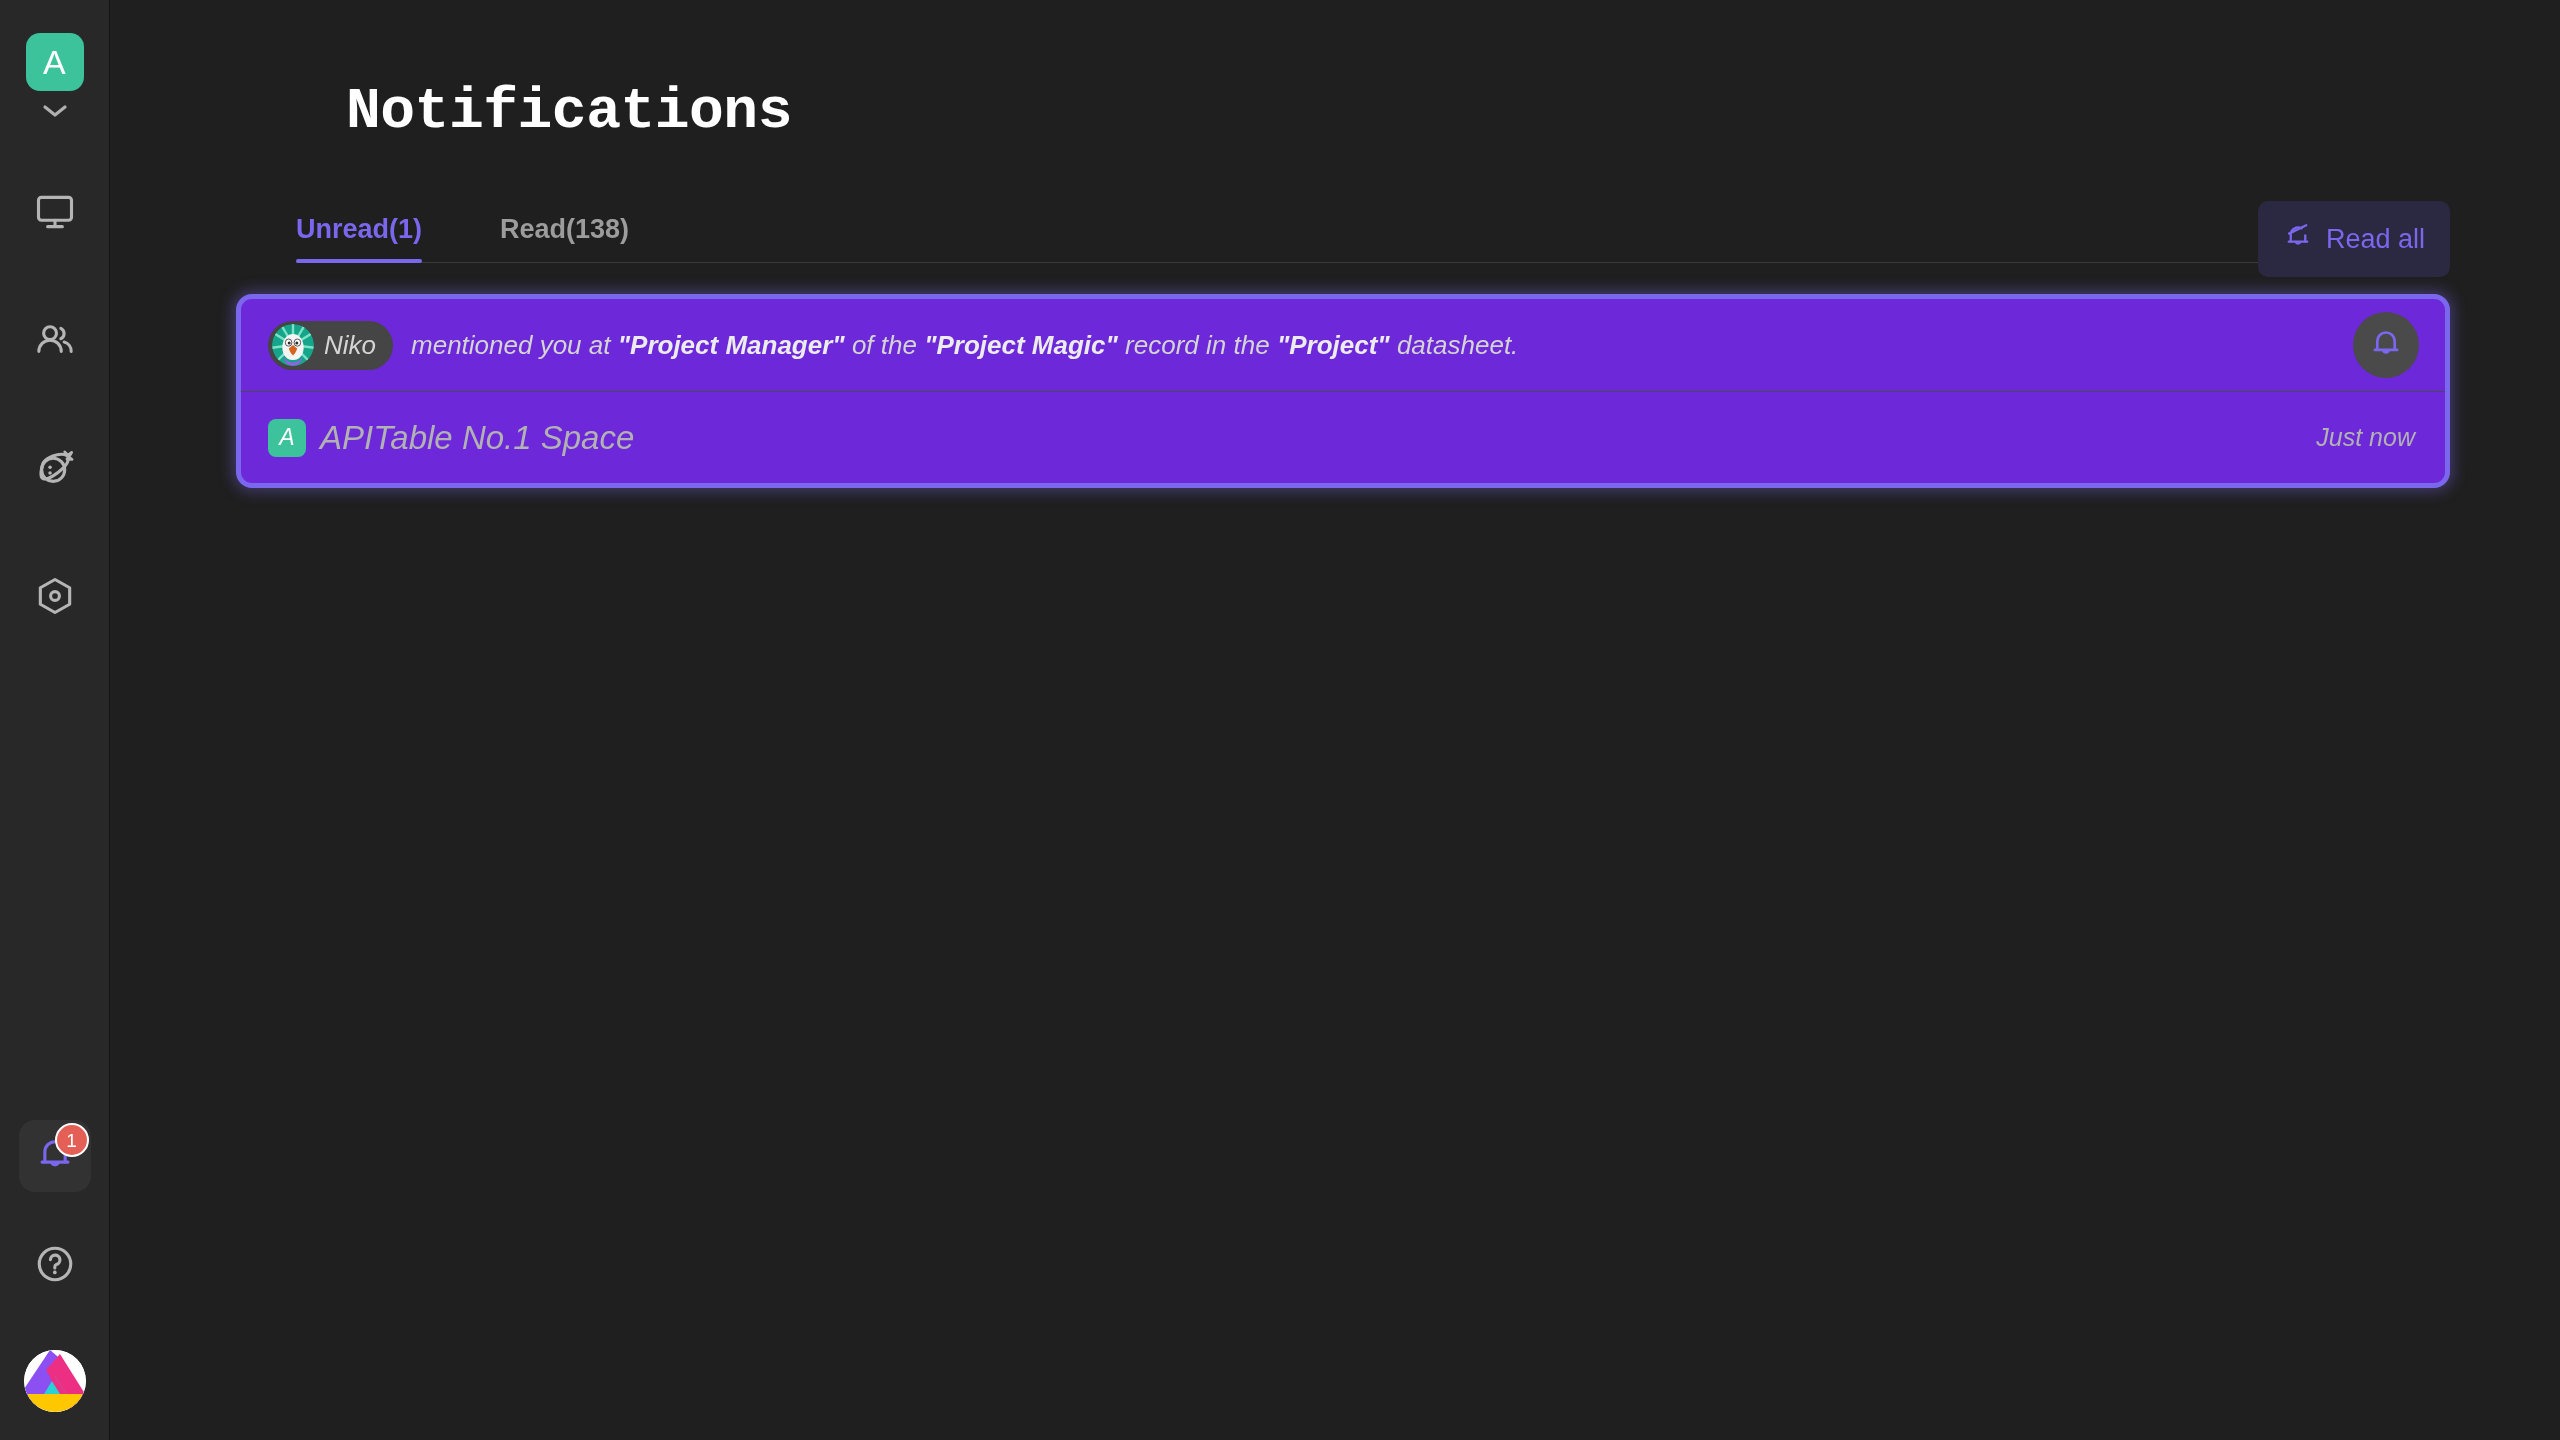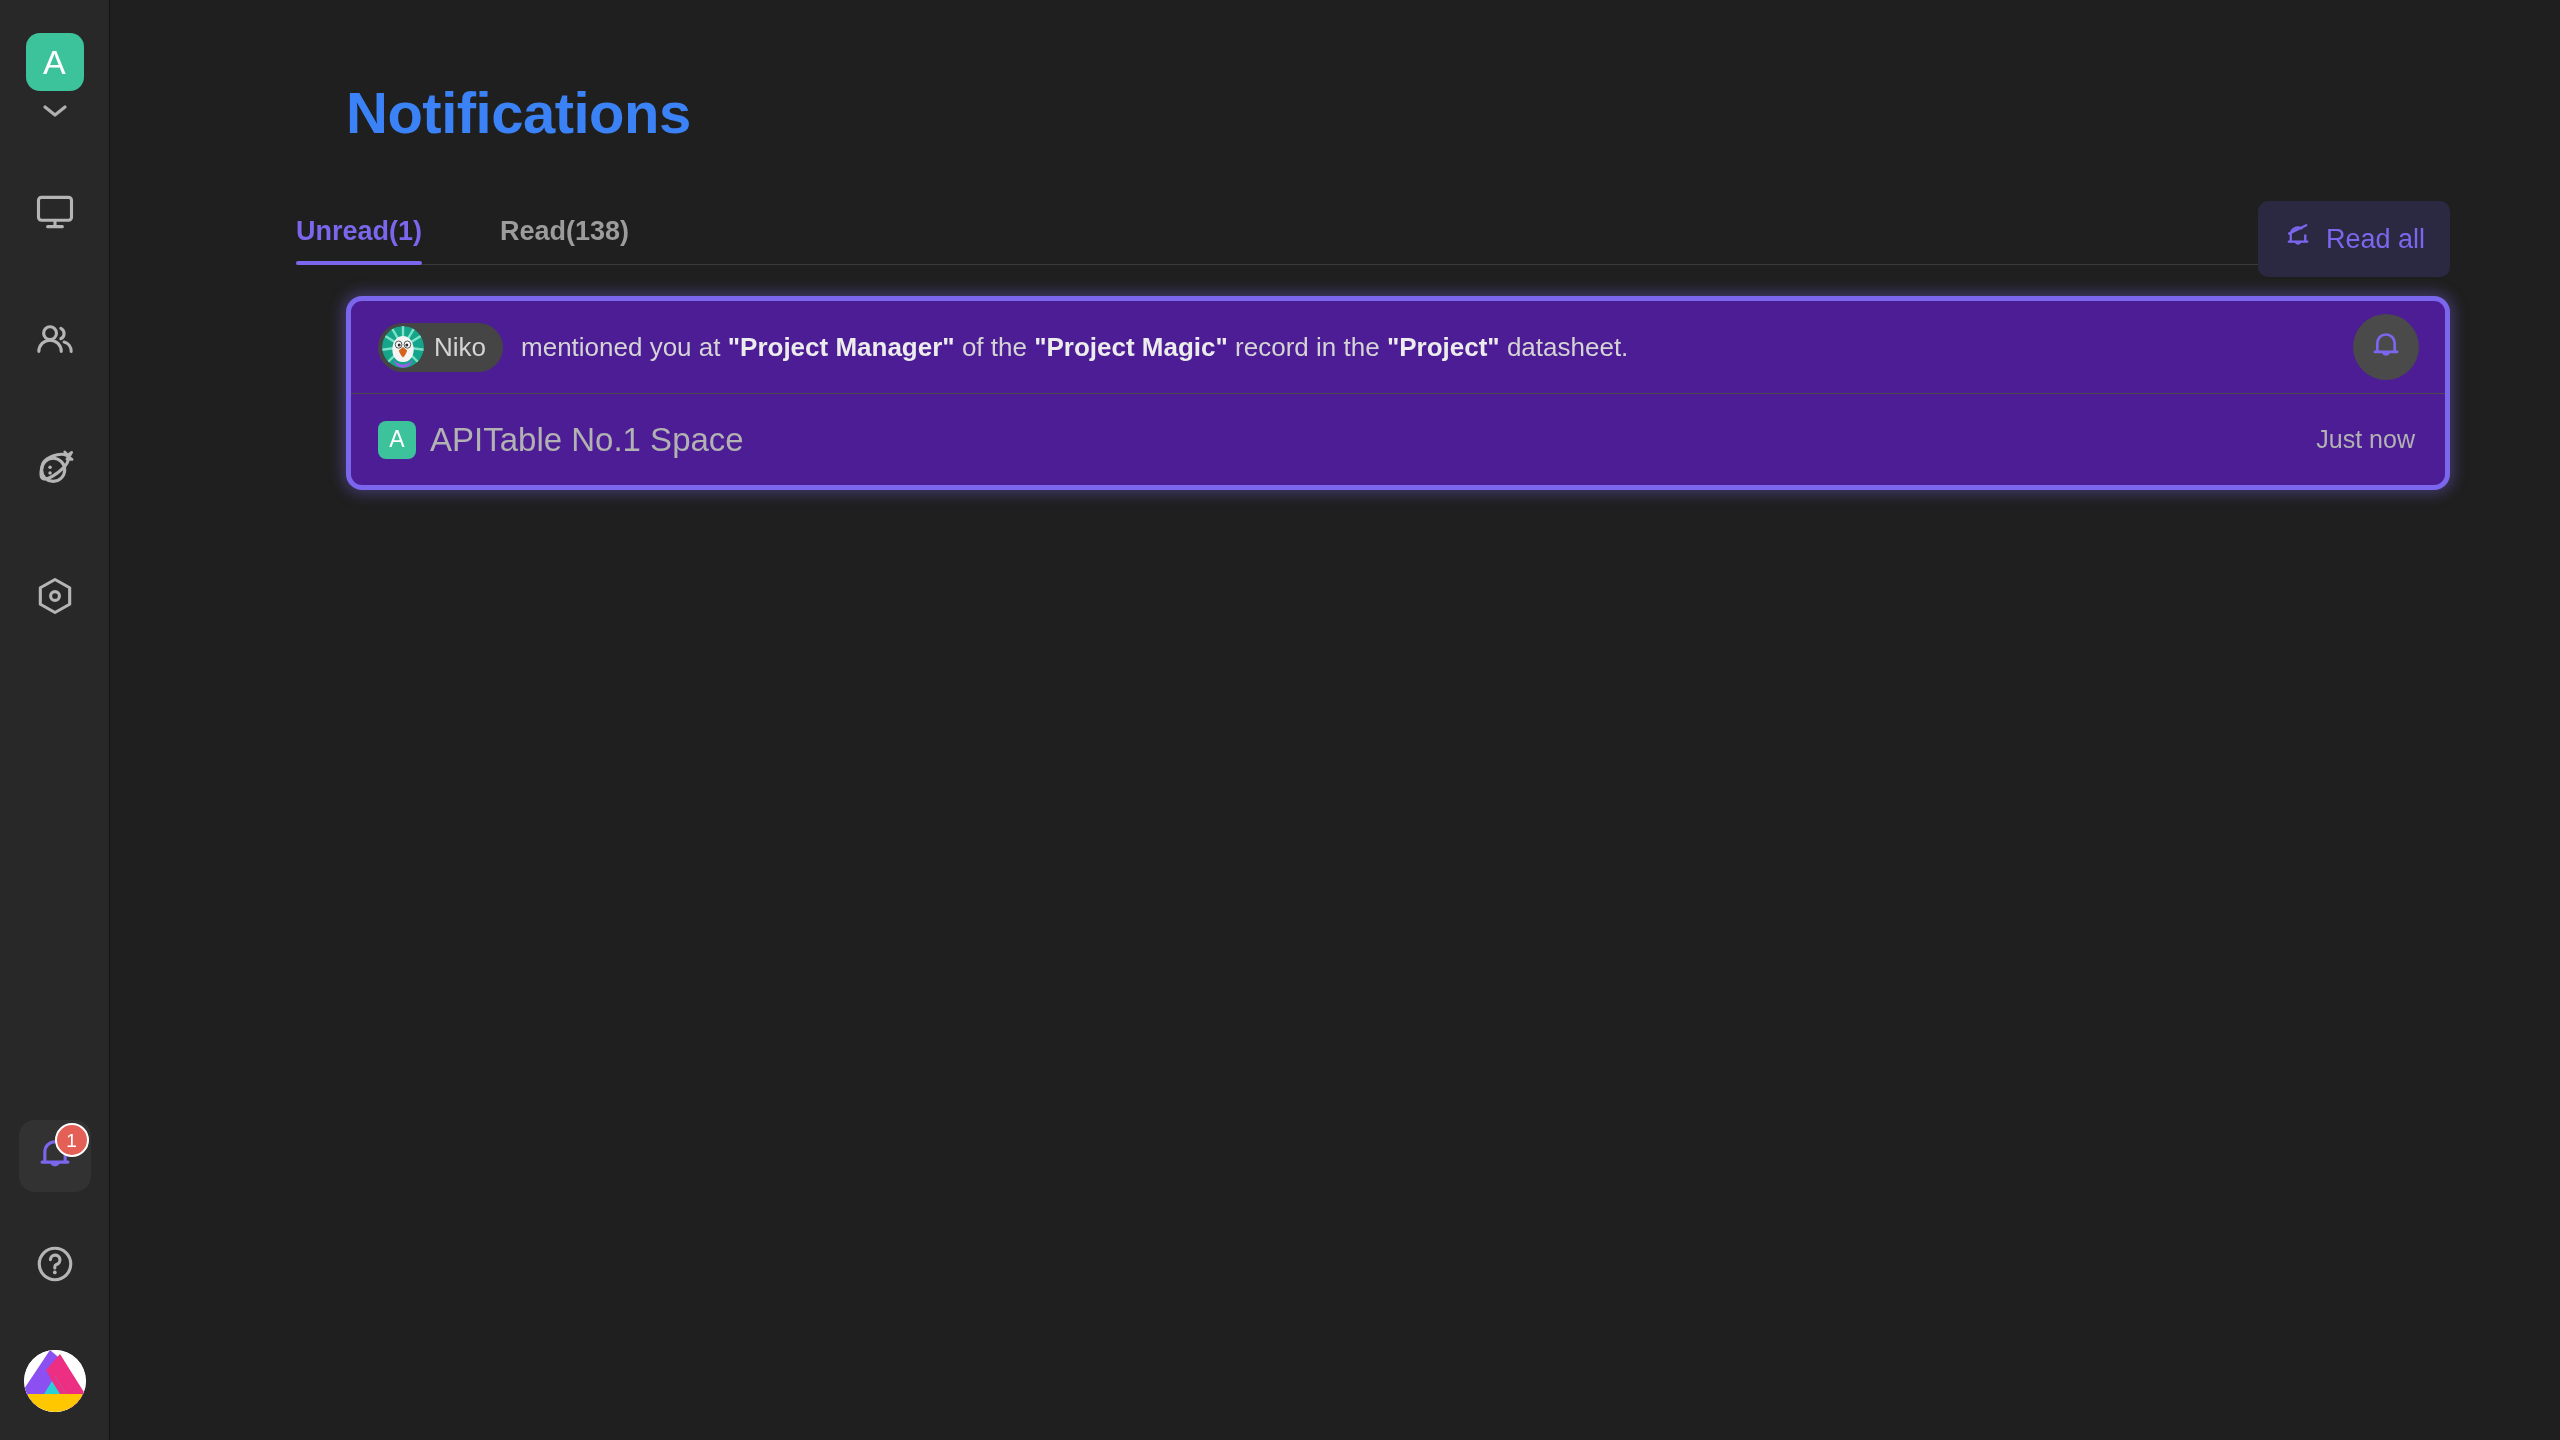--- a/index.html
+++ b/index.html
@@ -124,26 +124,27 @@
 
   
   .main {
     flex: 1 1 auto;
     position: relative;
     padding: 0 110px 0 126px;
     min-width: 0;
   }
 
   .page-title {
-    color: #3b82f6;
+    color: #ffffff;
     font-size: 58px;
     font-weight: bold;
     letter-spacing: -0.5px;
     margin-top: 79px;
     margin-left: 110px;
+    font-family: Liberation Mono, monospace;
   }
 
   .tabs-row {
     margin-top: 55px;
     margin-left: 60px;
     margin-right: 0;
     display: flex;
     align-items: flex-end;
     border-bottom: 1px solid #3a3a3a;
     position: relative;
@@ -186,28 +187,28 @@
     font-size: 27px;
     display: flex;
     align-items: center;
     gap: 13px;
     cursor: pointer;
     font-family: "Liberation Sans", sans-serif;
   }
 
   
   .card-wrap {
-    margin-left: 110px;
     margin-right: 0;
     margin-top: 31px;
     border: 5px solid #7b67ee;
     border-radius: 16px;
     box-shadow: 0 0 14px 4px rgba(123,103,238,0.35);
-    background: #4c1d95;
+    background: #6d28d9;
     overflow: hidden;
+    font-style: italic;
   }
 
   .card-top {
     height: 93px;
     display: flex;
     align-items: center;
     padding: 0 26px 0 27px;
     border-bottom: 1px solid #4a4a4a;
   }
 

